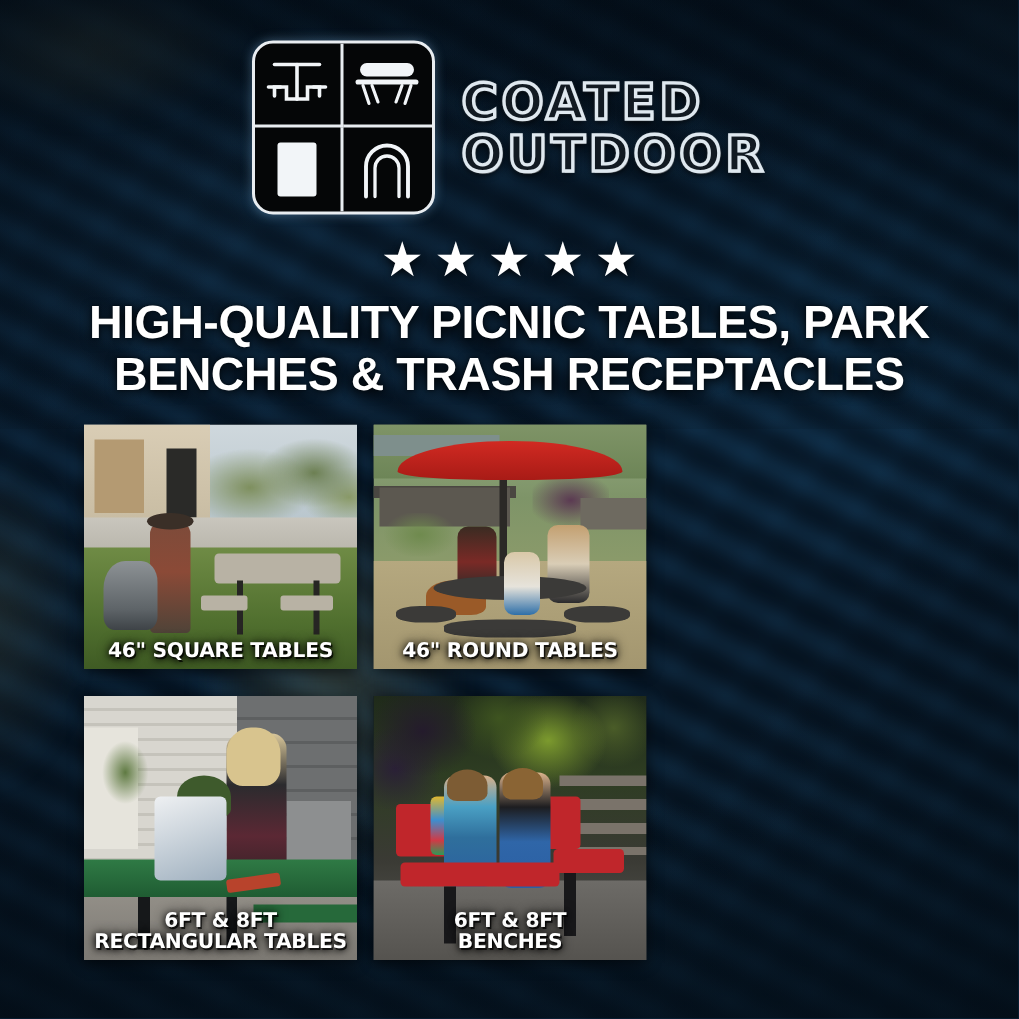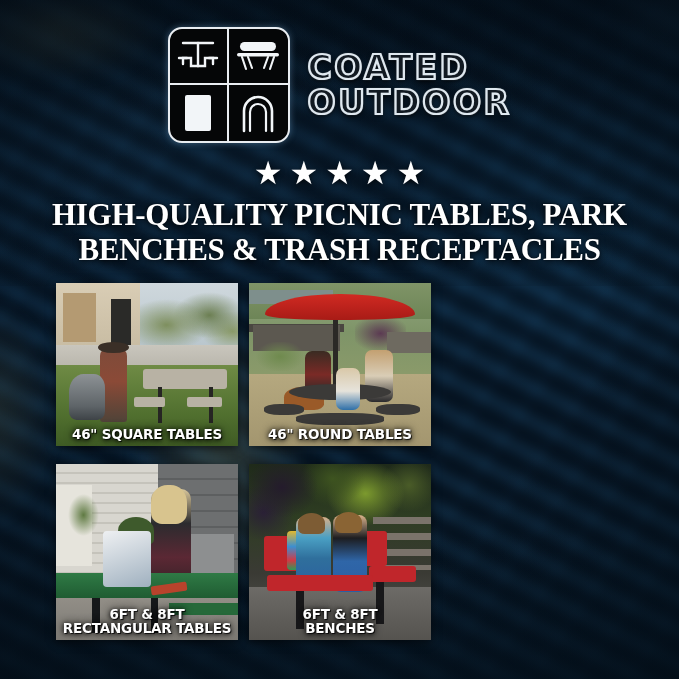--- a/index.html
+++ b/index.html
@@ -87,21 +87,21 @@
   }
   .star{
     font-size:32px;line-height:1;color:#ffffff;
     text-shadow:0 2px 5px rgba(0,0,0,.75);
   }
 
   
   .headline{
     position:absolute;left:30px;right:30px;top:198px;
     text-align:center;
-    font-family:Liberation Serif, serif;
+    font-family:Liberation Sans, sans-serif;
     font-weight:bold;
     font-size:31px;
     line-height:1.12;
     letter-spacing:-.3px;
     color:#ffffff;
     text-shadow:0 2px 7px rgba(0,0,0,.85), 0 0 2px rgba(0,0,0,.6);
     white-space:pre-line;
   }
 
   

